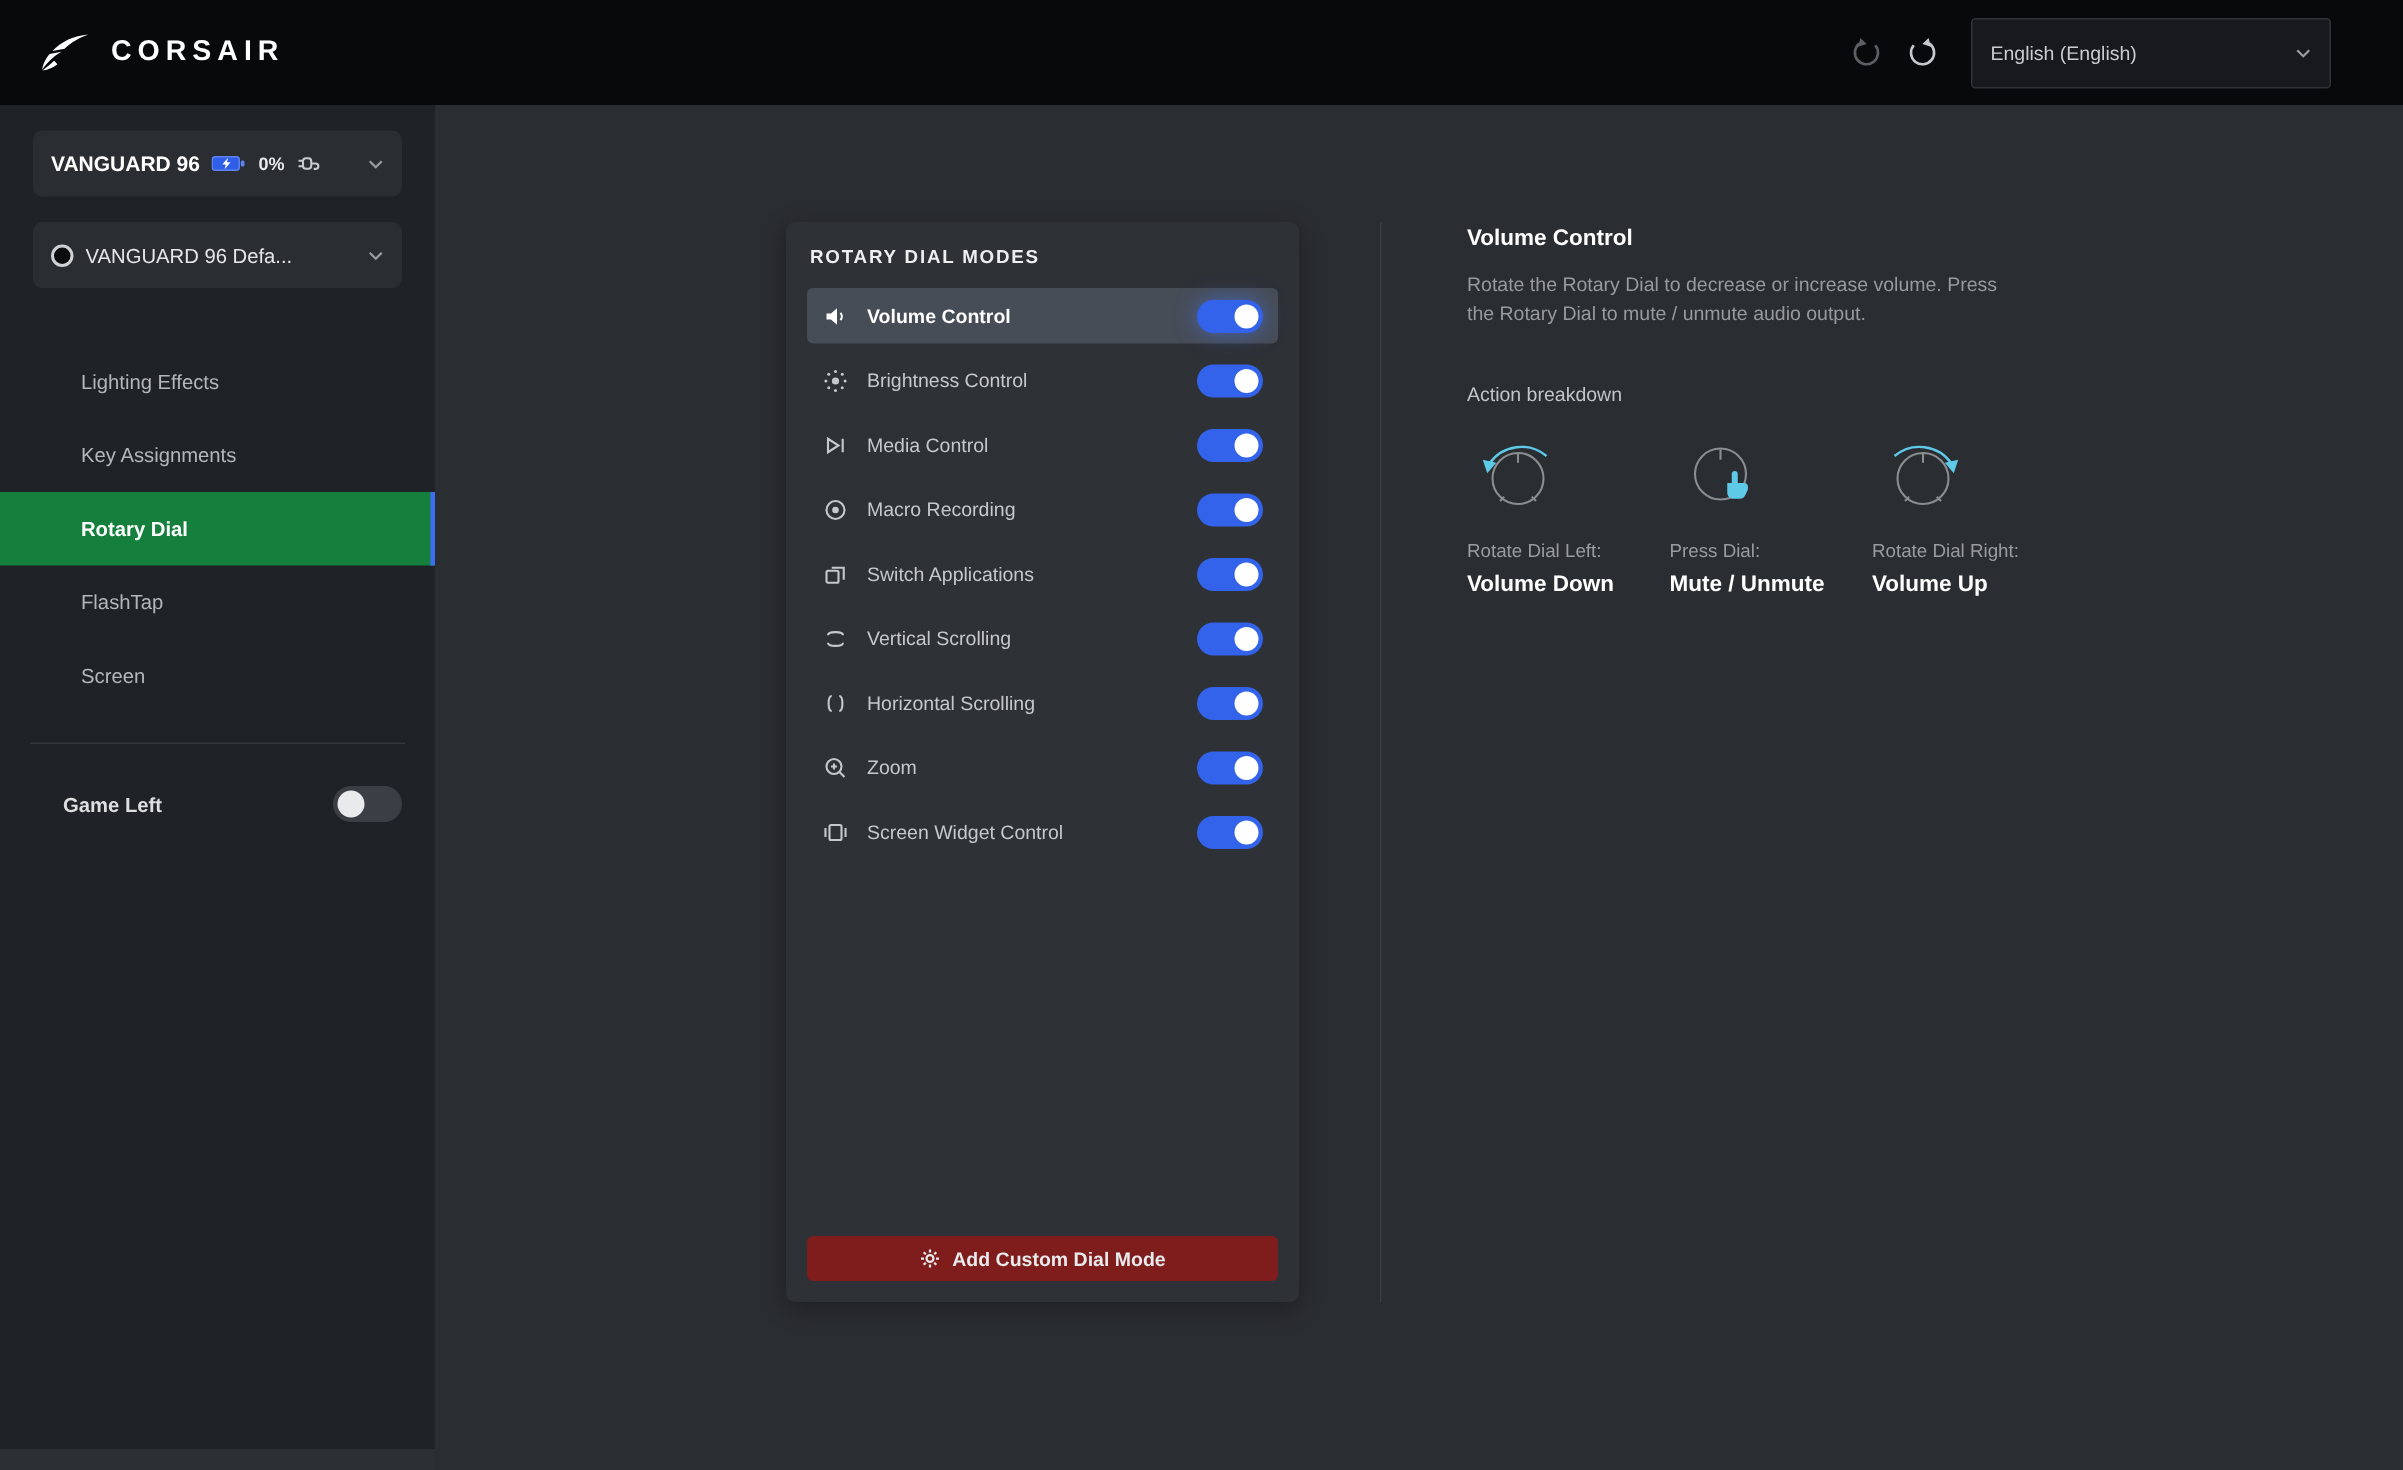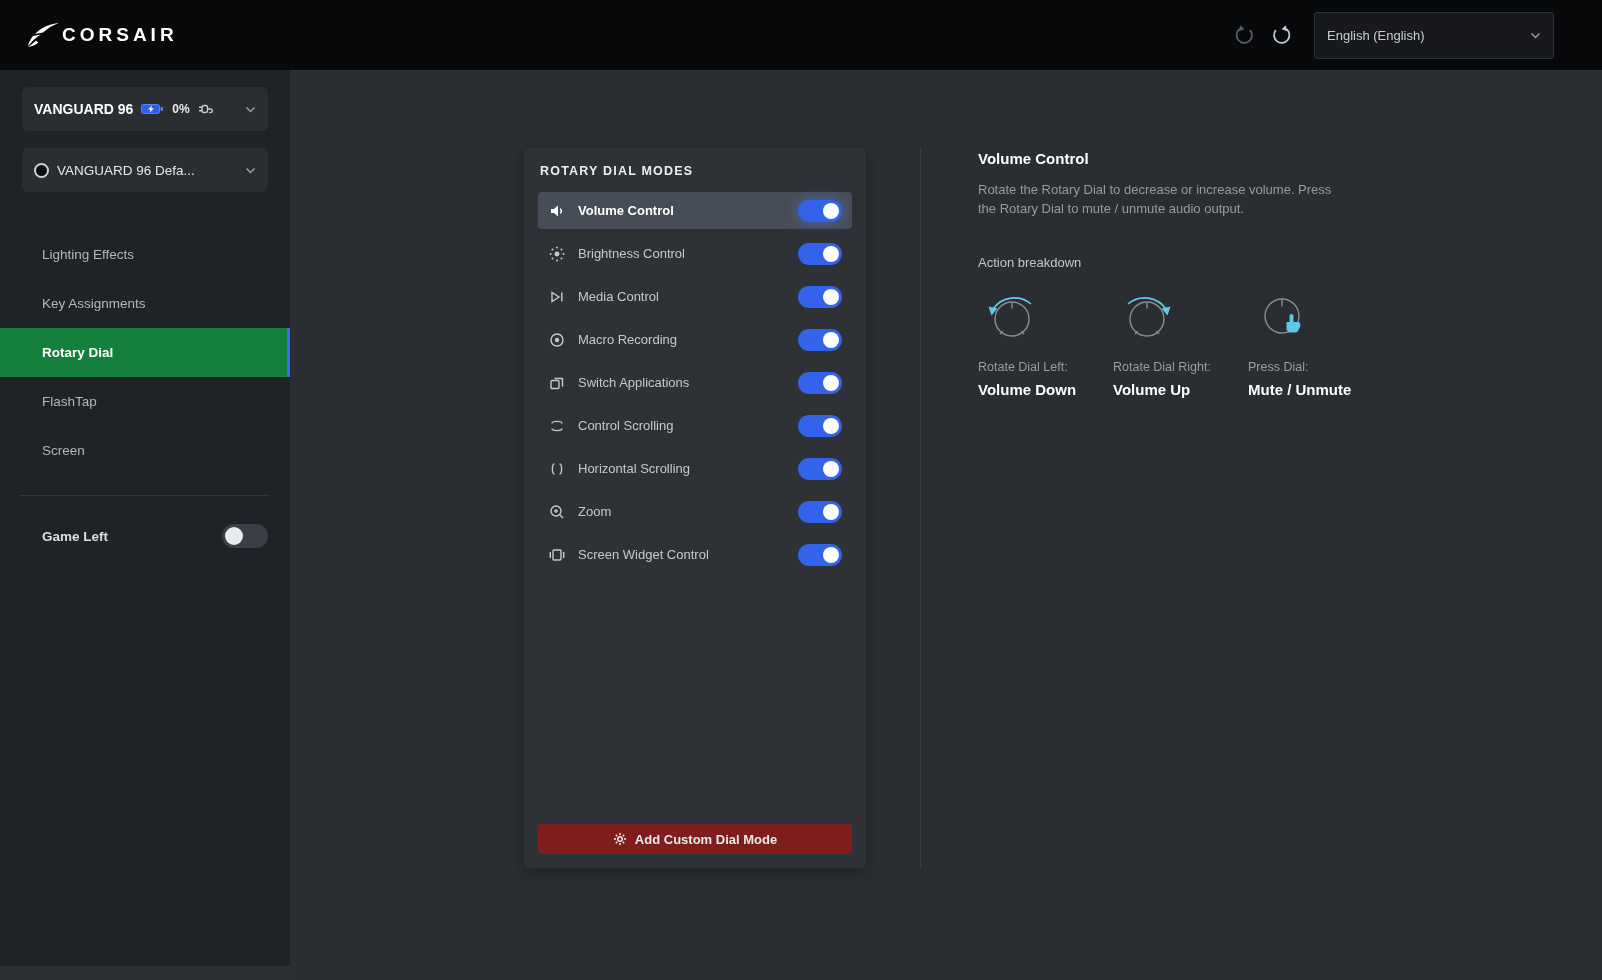--- a/index.html
+++ b/index.html
@@ -9,21 +9,21 @@
     background:#2a2d31; color:#c8cbce;
     font-family:"Liberation Sans", sans-serif;
   }
 
   
   .header {
     position:absolute; top:0; left:0; width:1602px; height:70px;
     background:#08090b; display:flex; align-items:center;
     justify-content:space-between; padding:0 48px 0 26px;
   }
-  .brand { display:flex; align-items:center; gap:2px; }
+  .brand { display:flex; align-items:center; gap:14px; }
   .brand-text { color:#fff; font-size:19px; font-weight:700; letter-spacing:4px; }
   .header-right { display:flex; align-items:center; gap:10px; }
   .icon-btn { width:28px; height:28px; display:flex; align-items:center; justify-content:center; cursor:pointer; }
   .lang-select {
     margin-left:8px; width:240px; height:47px; background:#17191c;
     border:1px solid #2f3236; border-radius:3px; display:flex; align-items:center;
     justify-content:space-between; padding:0 12px; font-size:13px; color:#c9ccd0; cursor:pointer;
   }
 
   
@@ -33,21 +33,21 @@
     display:flex; align-items:center; padding:0 12px; gap:8px; cursor:pointer;
   }
   .device-name { font-size:14px; font-weight:700; color:#fff; white-space:nowrap; }
   .batt-pct { font-size:12px; color:#e8eaec; font-weight:700; }
   .chev { margin-left:auto; }
   .profile-dot { width:15px; height:15px; border-radius:50%; background:#0c0d0e; border:2px solid #cfd2d5; flex:0 0 auto; }
   .profile-name { font-size:13.5px; color:#e4e6e8; white-space:nowrap; overflow:hidden; text-overflow:ellipsis; }
 
   .nav { margin-top:38px; }
   .nav-item {
-    height:49px; display:flex; align-items:center; padding-left:42px;
+    height:49px; display:flex; align-items:center; padding-left:54px;
     font-size:13.5px; color:#b4b7ba; cursor:pointer;
   }
   .nav-item.active {
     background:#15803d; color:#fff; font-weight:700;
     border-right:3px solid #3e6df5;
   }
   .sidebar-divider { margin:20px 20px; border:0; border-top:1px solid #33363a; }
   .game-mode { display:flex; align-items:center; justify-content:space-between; padding:0 22px 0 42px; height:40px; }
   .game-mode-label { font-size:13.5px; font-weight:700; color:#dcdee0; }
   .bottom-strip { position:absolute; bottom:0; left:0; width:290px; height:14px; background:#2c2f33; }
@@ -270,21 +270,21 @@
     <span class="toggle"></span>
   </div>
 
   <div class="mode-row">
     <span class="mode-icon">
       <svg width="18" height="18" viewBox="0 0 18 18" fill="none" stroke="currentColor" stroke-width="1.4">
         <path d="M4 6.5C4 3.7 14 3.7 14 6.5"></path>
         <path d="M4 11.5C4 14.3 14 14.3 14 11.5"></path>
       </svg>
     </span>
-    <span class="mode-label">Control Scrolling</span>
+    <span class="mode-label">Vertical Scrolling</span>
     <span class="toggle"></span>
   </div>
 
   <div class="mode-row">
     <span class="mode-icon">
       <svg width="18" height="18" viewBox="0 0 18 18" fill="none" stroke="currentColor" stroke-width="1.4">
         <path d="M6.5 4C3.7 4 3.7 14 6.5 14"></path>
         <path d="M11.5 4C14.3 4 14.3 14 11.5 14"></path>
       </svg>
     </span>
@@ -348,41 +348,41 @@
           <polygon points="14.5,22.5 23.5,24.5 17.5,31.5" fill="#5fc9e8"></polygon>
         </svg>
       </span>
       <div class="action-name">Rotate Dial Left:</div>
       <div class="action-value">Volume Down</div>
     </div>
 
     <div class="action-col">
       <span class="action-dial">
         <svg width="76" height="64" viewBox="0 0 76 64" fill="none">
+          <circle cx="38" cy="32" r="17" stroke="#8b8e91" stroke-width="1.4"></circle>
+          <line x1="38" y1="15.5" x2="38" y2="22.5" stroke="#8b8e91" stroke-width="1.4"></line>
+          <g fill="#5fc9e8">
+            <rect x="45.5" y="30" width="4" height="11" rx="2"></rect>
+            <path d="M42.5 38 h11.5 c2.5 0 3 3.5 1.5 6 c-1 2-1.5 4.5-4.5 4.5 h-4.5 c-2.2 0-4-1.8-4-4 z"></path>
+          </g>
+        </svg>
+      </span>
+      <div class="action-name">Press Dial:</div>
+      <div class="action-value">Mute / Unmute</div>
+    </div>
+
+    <div class="action-col">
+      <span class="action-dial">
+        <svg width="76" height="64" viewBox="0 0 76 64" fill="none">
           <circle cx="38" cy="35" r="17" stroke="#8b8e91" stroke-width="1.4"></circle>
           <line x1="38" y1="18.5" x2="38" y2="24.5" stroke="#8b8e91" stroke-width="1.4"></line>
           <line x1="28.8" y1="47.2" x2="26" y2="50" stroke="#8b8e91" stroke-width="1.4"></line>
           <line x1="47.2" y1="47.2" x2="50" y2="50" stroke="#8b8e91" stroke-width="1.4"></line>
           <path d="M19 20 A 26 26 0 0 1 57 25" stroke="#5fc9e8" stroke-width="1.6"></path>
           <polygon points="61.5,22.5 52.5,24.5 58.5,31.5" fill="#5fc9e8"></polygon>
         </svg>
       </span>
       <div class="action-name">Rotate Dial Right:</div>
       <div class="action-value">Volume Up</div>
     </div>
 
-    <div class="action-col">
-      <span class="action-dial">
-        <svg width="76" height="64" viewBox="0 0 76 64" fill="none">
-          <circle cx="38" cy="32" r="17" stroke="#8b8e91" stroke-width="1.4"></circle>
-          <line x1="38" y1="15.5" x2="38" y2="22.5" stroke="#8b8e91" stroke-width="1.4"></line>
-          <g fill="#5fc9e8">
-            <rect x="45.5" y="30" width="4" height="11" rx="2"></rect>
-            <path d="M42.5 38 h11.5 c2.5 0 3 3.5 1.5 6 c-1 2-1.5 4.5-4.5 4.5 h-4.5 c-2.2 0-4-1.8-4-4 z"></path>
-          </g>
-        </svg>
-      </span>
-      <div class="action-name">Press Dial:</div>
-      <div class="action-value">Mute / Unmute</div>
-    </div>
-
   </div>
 </div>
 
 </body></html>

